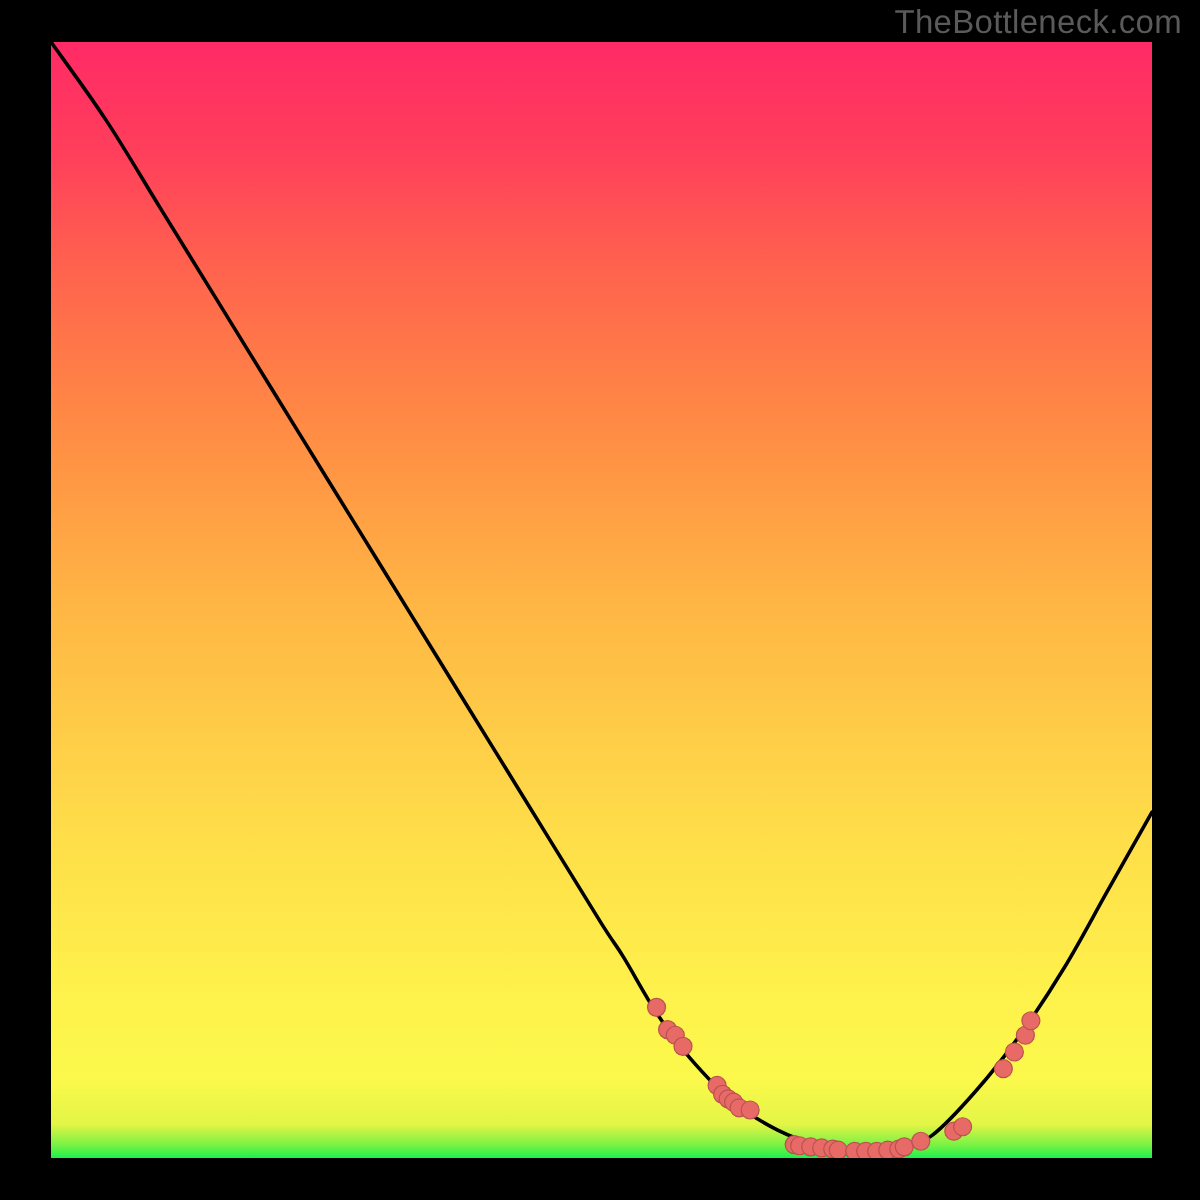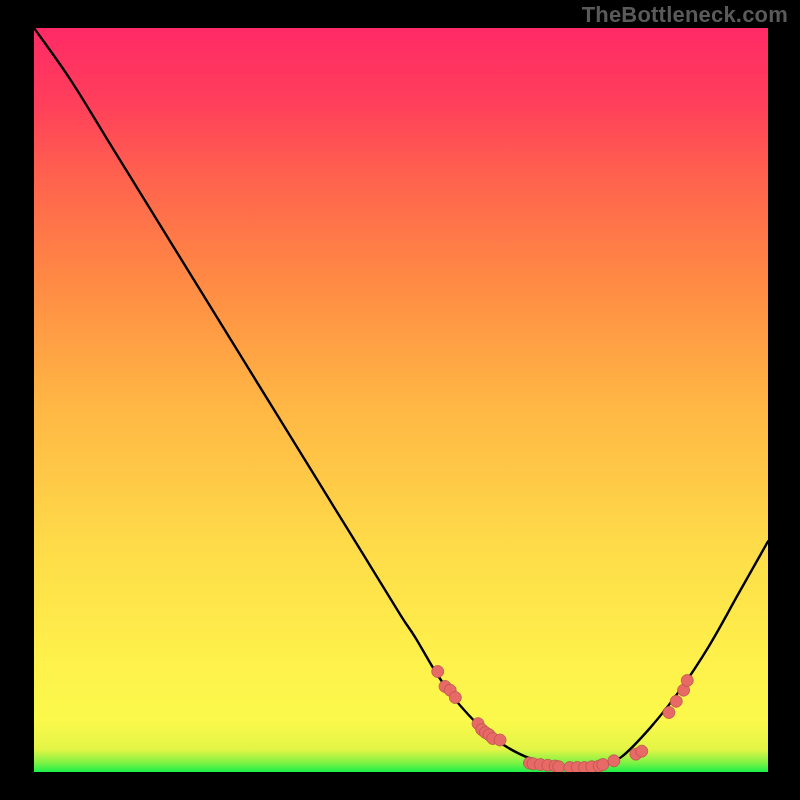--- a/index.html
+++ b/index.html
@@ -14,21 +14,21 @@
   .viewport {
     position: relative;
     width: 800px;
     height: 800px;
   }
   .watermark {
     position: absolute;
     top: 2px;
     right: 12px;
     font-size: 22px;
-    font-weight: 700;
+    font-weight: 400;
     color: #5a5a5a;
     letter-spacing: 0.2px;
     z-index: 10;
   }
   .plot-area {
     position: absolute;
     left: 34px;
     top: 28px;
     width: 734px;
     height: 744px;

